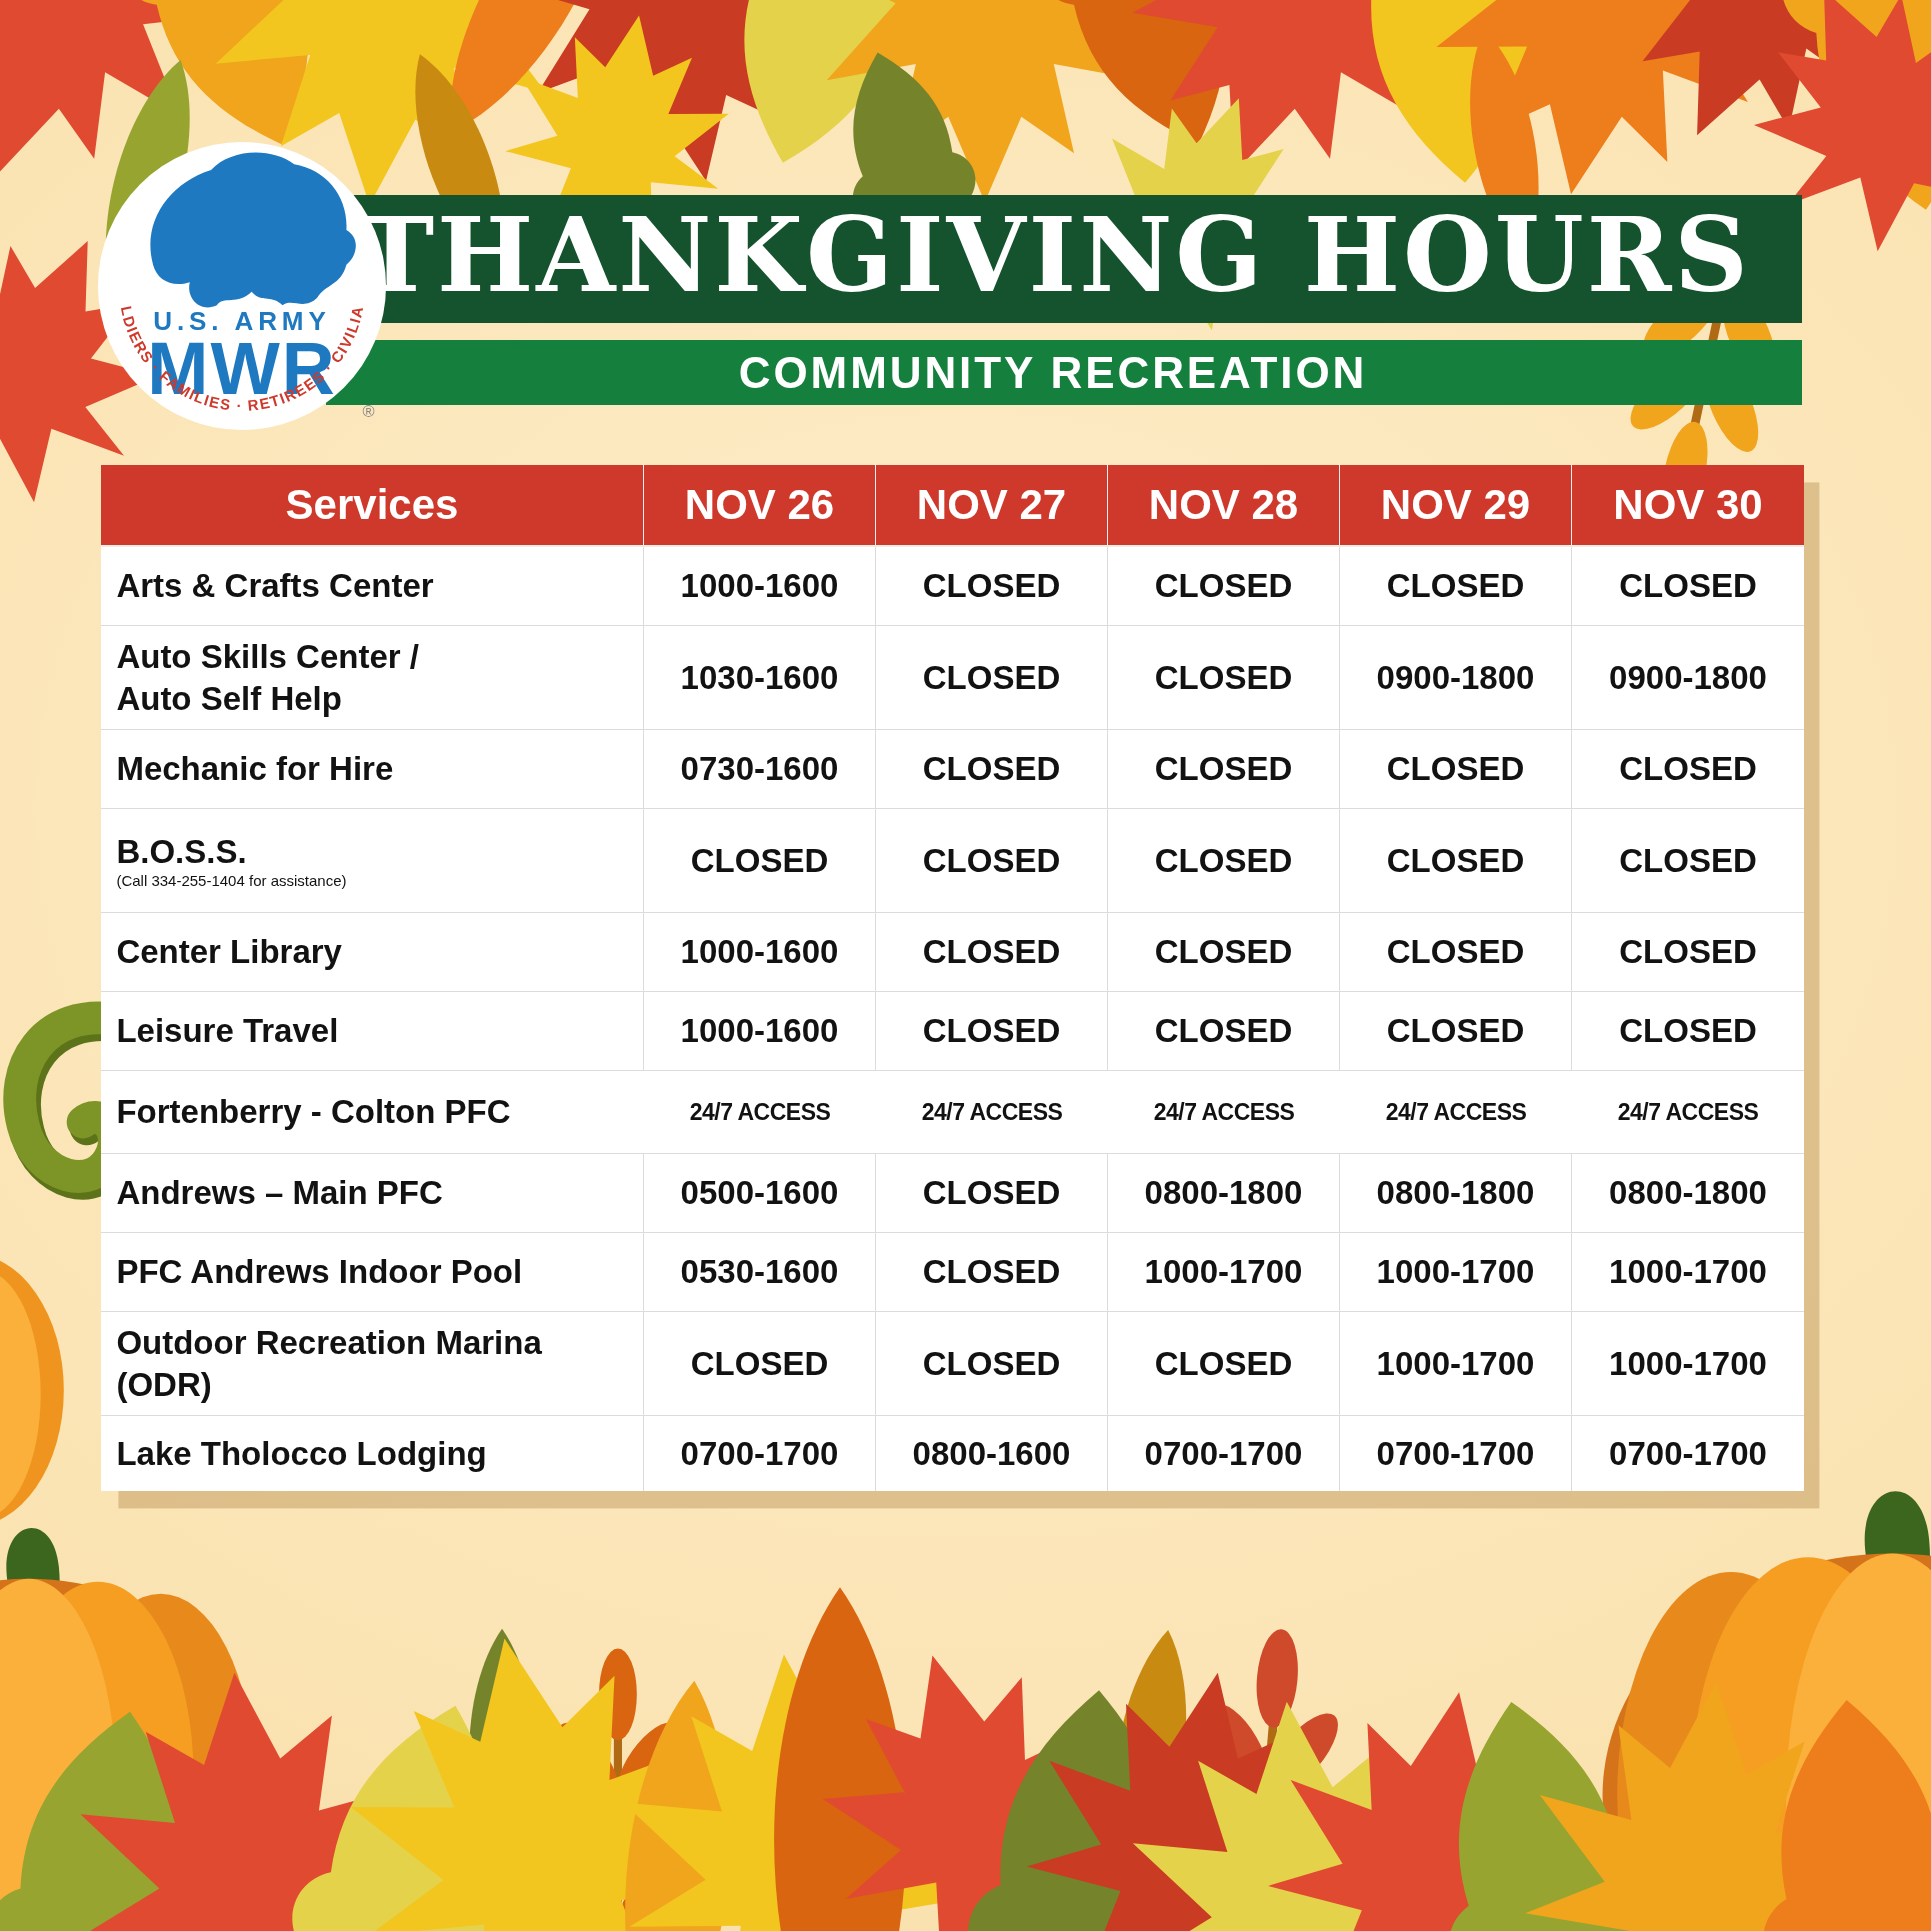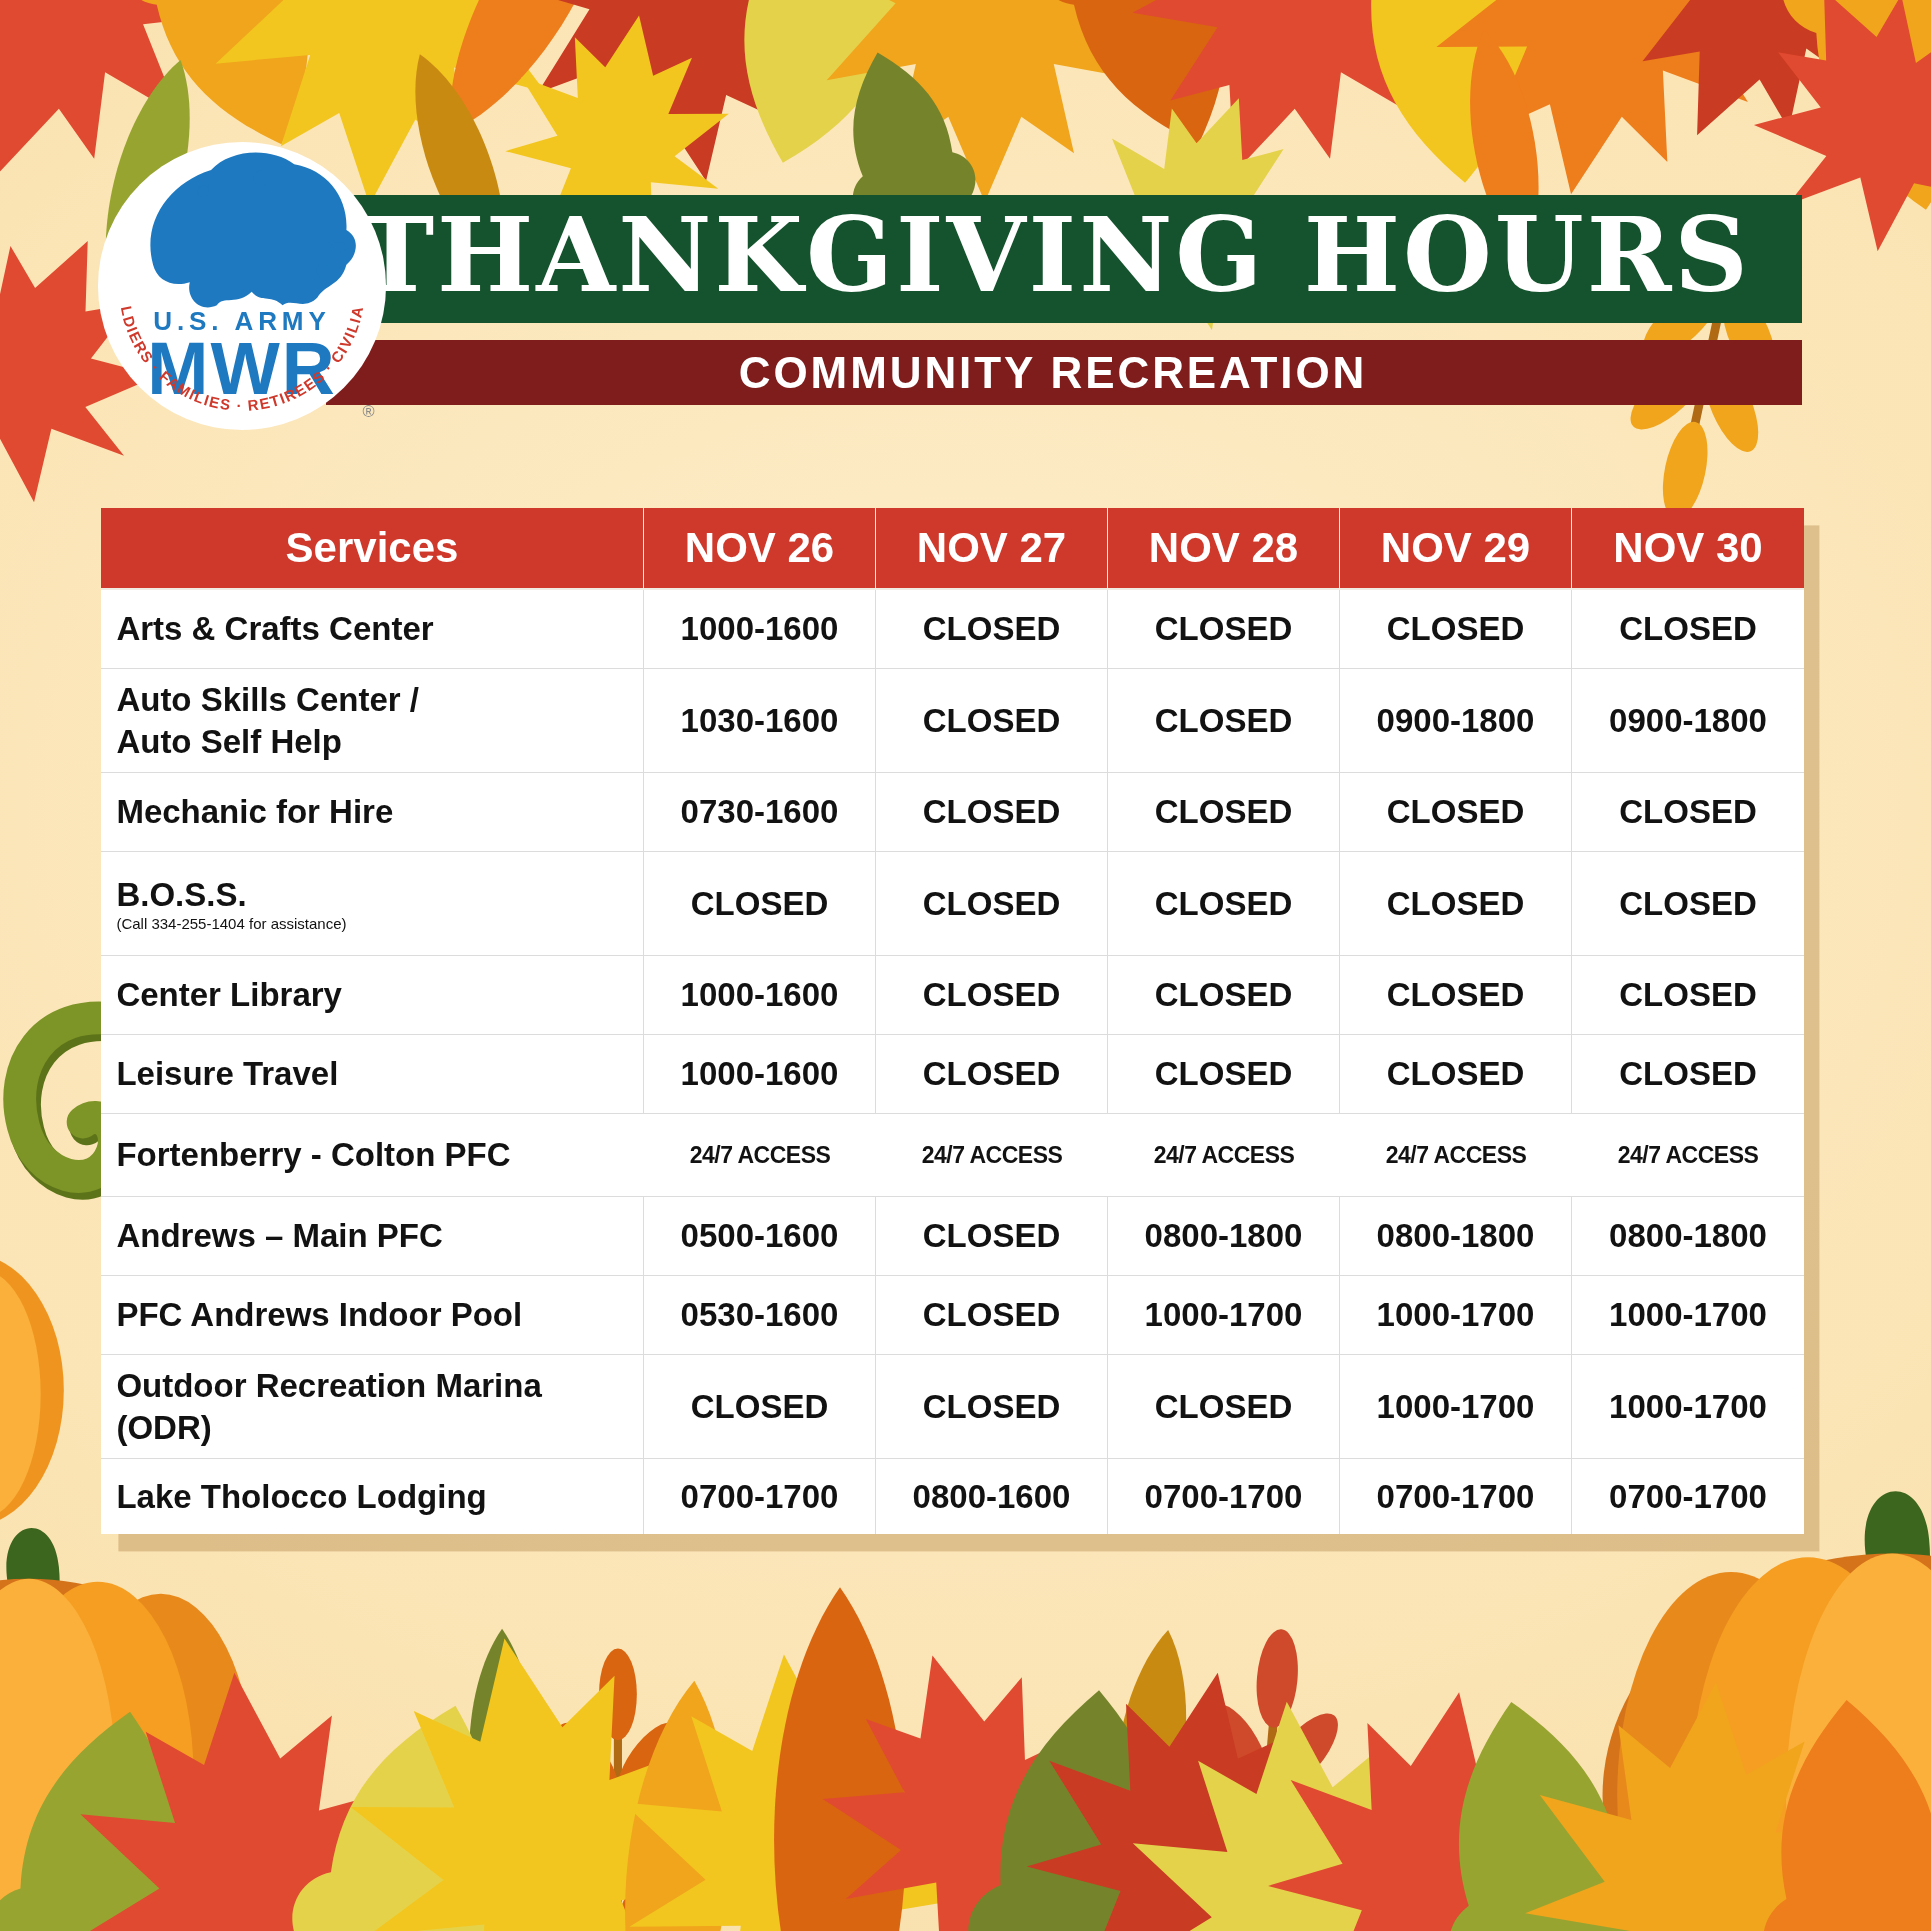--- a/index.html
+++ b/index.html
@@ -16,35 +16,34 @@
   
   .red-banner{
     left:239px;top:195px;width:1563px;height:128px;background:#14532d;z-index:2;
     display:flex;align-items:center;justify-content:center;box-sizing:border-box;padding-left:68px;
   }
   .title{
     font-family:"DejaVu Serif","Liberation Serif",serif;font-weight:bold;font-size:102px;
     color:#ffffff;letter-spacing:2.9px;white-space:nowrap;padding-bottom:7.7px;
   }
   .green-banner{
-    left:326px;top:340px;width:1476px;height:65px;background:#7f1d1d;z-index:2;
+    left:326px;top:340px;width:1476px;height:65px;background:#15803d;z-index:2;
     display:flex;align-items:center;justify-content:center;box-sizing:border-box;padding-right:22px;
   }
   .subtitle{font-weight:700;font-size:44px;color:#ffffff;letter-spacing:2.9px;white-space:nowrap;}
   
   .logo{left:97px;top:141px;width:290px;height:290px;z-index:4;}
   
   .hours-table{
     left:101px;top:465px;width:1701px;z-index:3;background:#8b5cf6;
     display:grid;
     grid-template-columns:543px 232px 232px 232px 232px 232px;
     grid-template-rows:82px 79px 104px 79px 104px 79px 79px 83px 79px 79px 104px 75px;
     box-shadow:17.4px 17.4px 0 rgba(166,120,58,0.35);
     position:absolute;
-    margin-top:43px;
   }
   .tr{display:contents;}
   .td{
     display:flex;align-items:center;justify-content:center;background:#ffffff;
     border-right:1.9px solid #dcdcdc;border-bottom:1.9px solid #dcdcdc;
     font-weight:600;font-size:33px;line-height:1.25;color:#121212;text-align:center;
   }
   .tr .td:last-child{border-right:none;}
   .tr:last-child .td{border-bottom:none;}
   .th{

